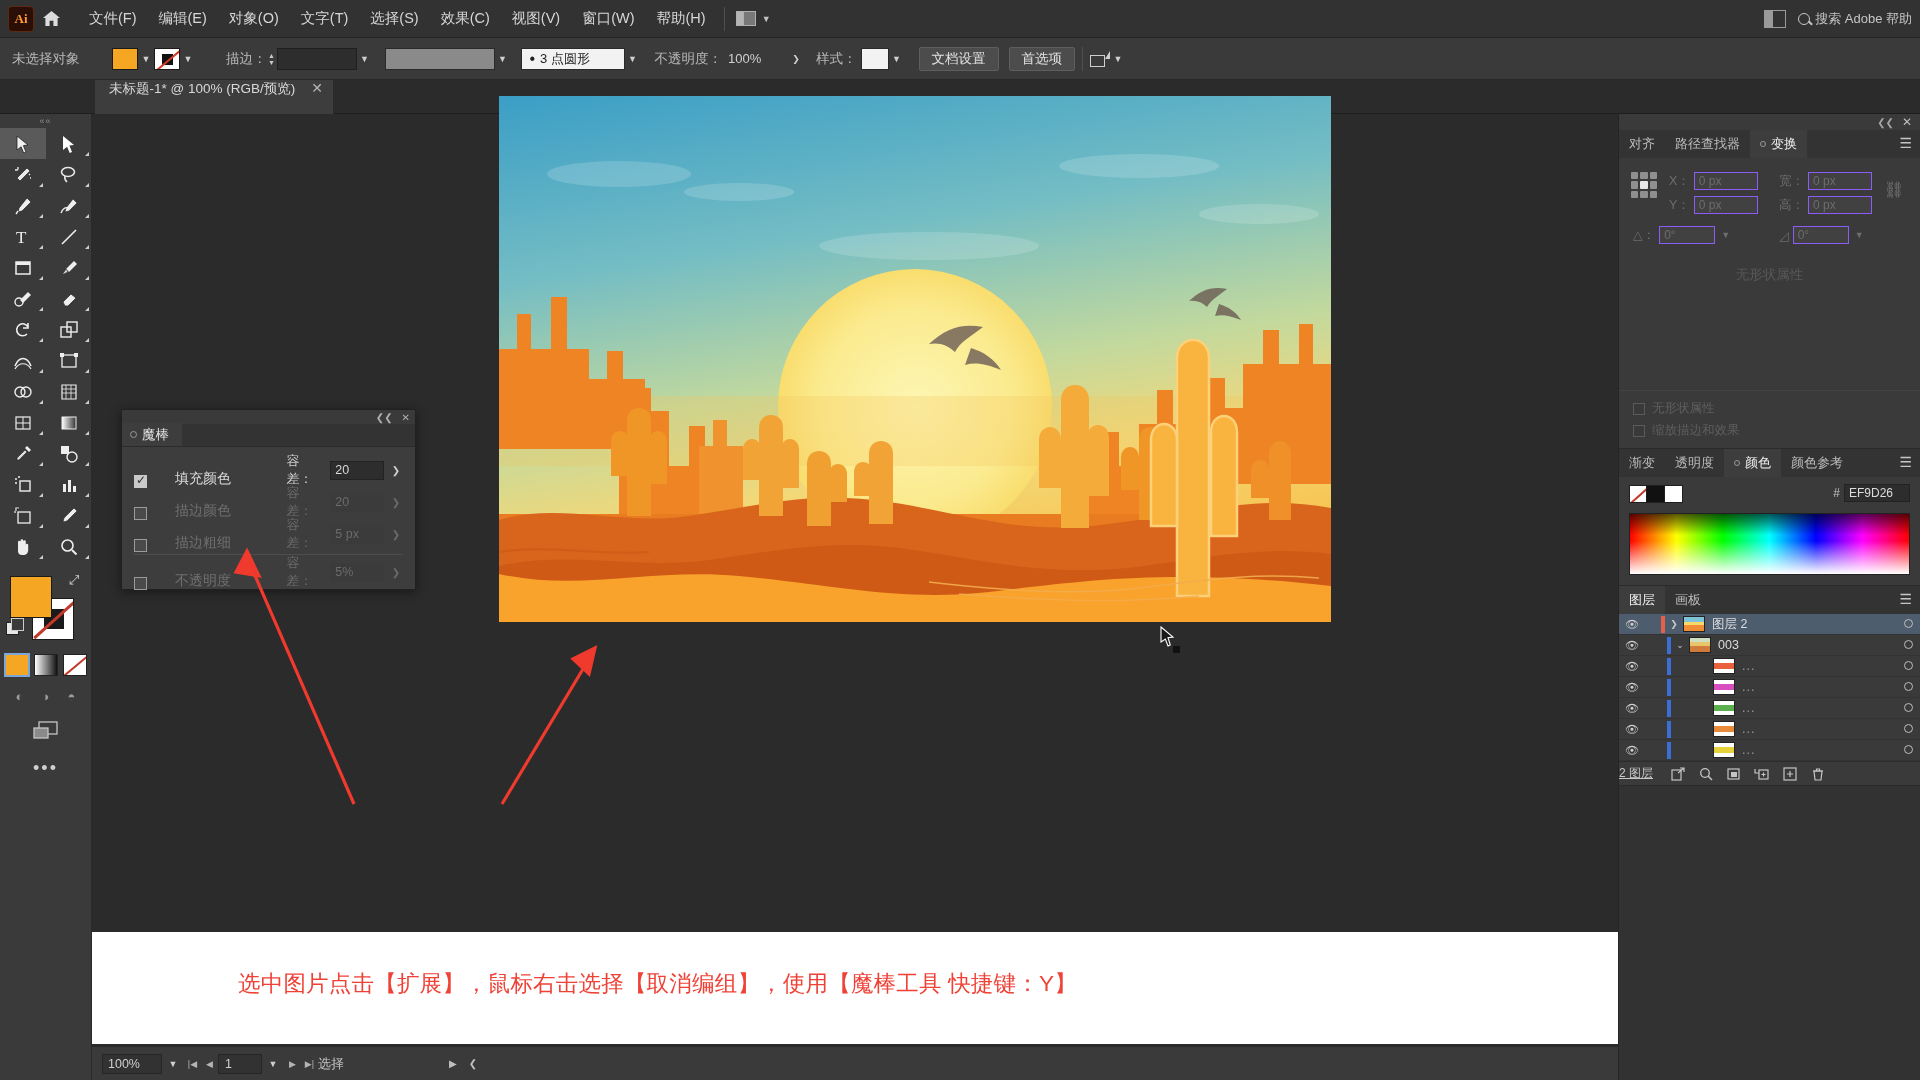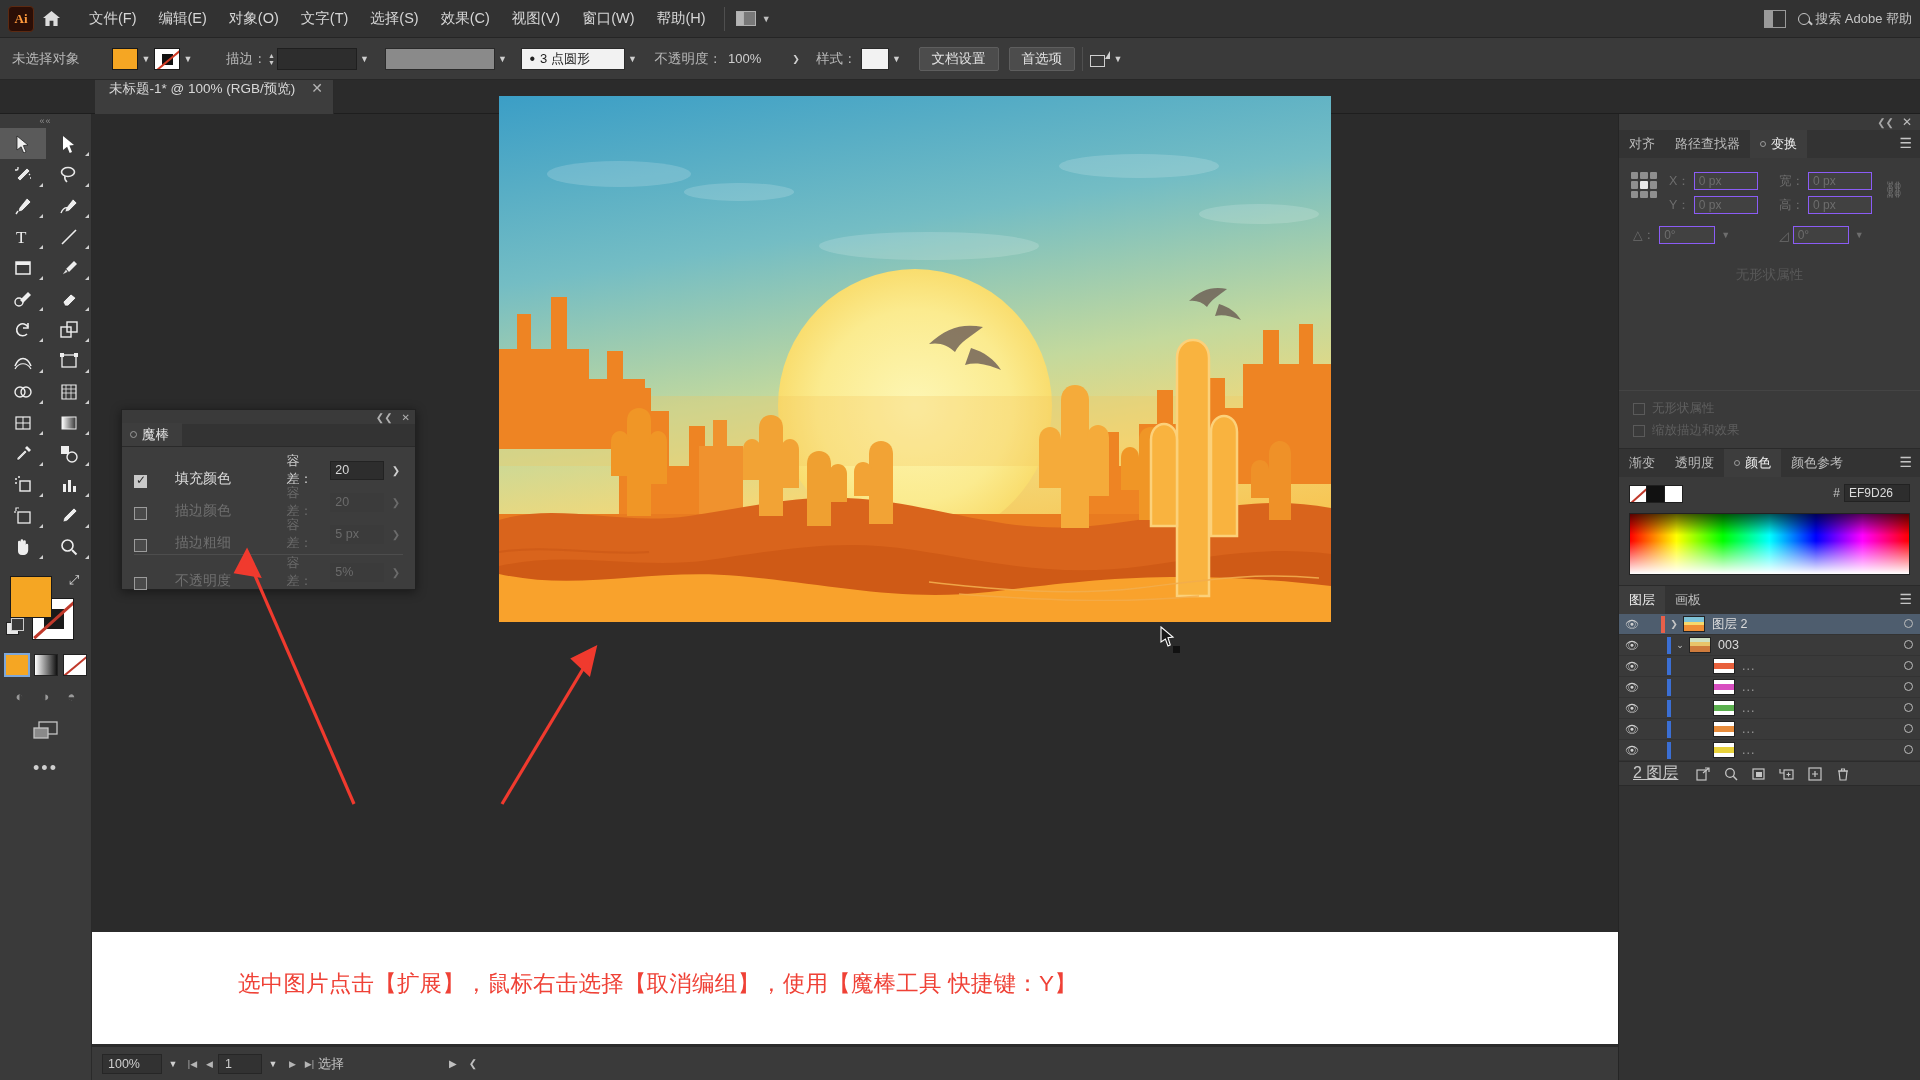--- a/index.html
+++ b/index.html
@@ -187,21 +187,21 @@
   .lrow.sel { background:#4e5d6e; }
   .l-eye { width:26px; text-align:center; color:#cfcfcf; font-size:11px;}
   .l-lock { width:16px; }
   .l-bar { width:4px; height:17px; }
   .l-arrow { width:18px; text-align:center; color:#c6c6c6; font-size:9px; }
   .l-thumb { width:22px; height:16px; border:1px solid #222; margin-right:7px; }
   .l-name { flex:1; }
   .l-dots { color:#9a9a9a; letter-spacing:1px;}
   .l-circle { width:24px; text-align:center; }
   .l-circle i { display:inline-block; width:9px; height:9px; border:1.5px solid #bdbdbd; border-radius:50%;}
-  .l-foot { height:24px; display:flex; align-items:center; padding:0 14px; color:#c8c8c8; font-size:16px; border-top:1px solid #2c2c2c; gap:2px;text-decoration:underline;}
+  .l-foot { height:24px; display:flex; align-items:center; padding:0 0; color:#c8c8c8; font-size:12px; border-top:1px solid #2c2c2c; gap:2px;text-decoration:underline;}
   .l-foot .ic { width:26px; height:20px; display:flex; align-items:center; justify-content:center; color:#c5c5c5; font-size:12px;}
 
   .cursor-arrow { position:absolute; left:1068px; top:512px; width:16px; height:22px; z-index:30; }
 
   .arrow-anno { position:absolute; left:0; top:0; pointer-events:none; z-index:25;}
 </style>
 </head>
 <body>
 
 <div class="app">

